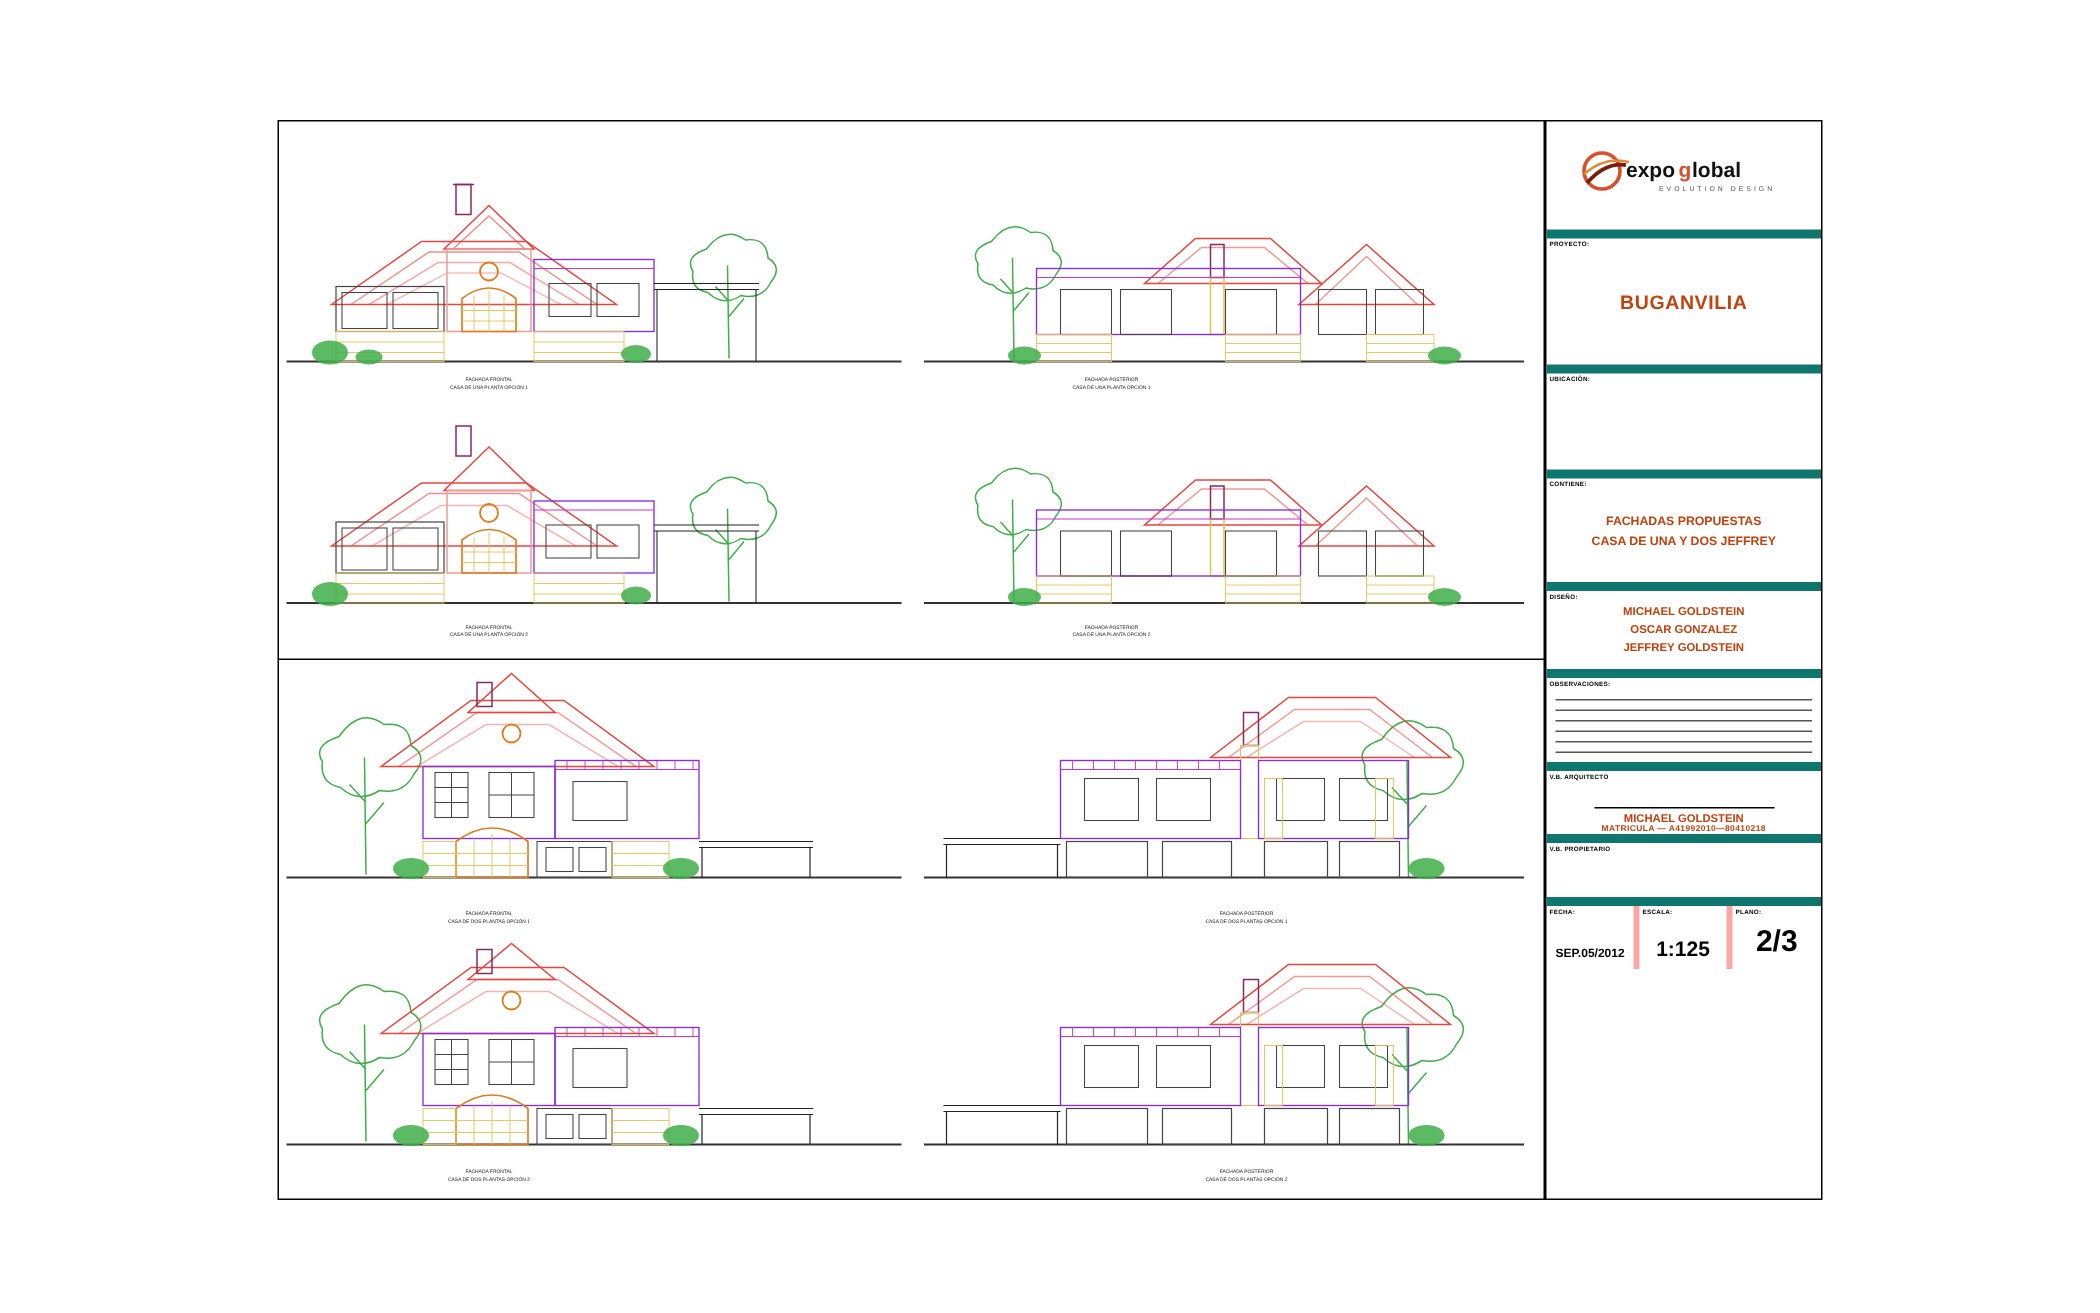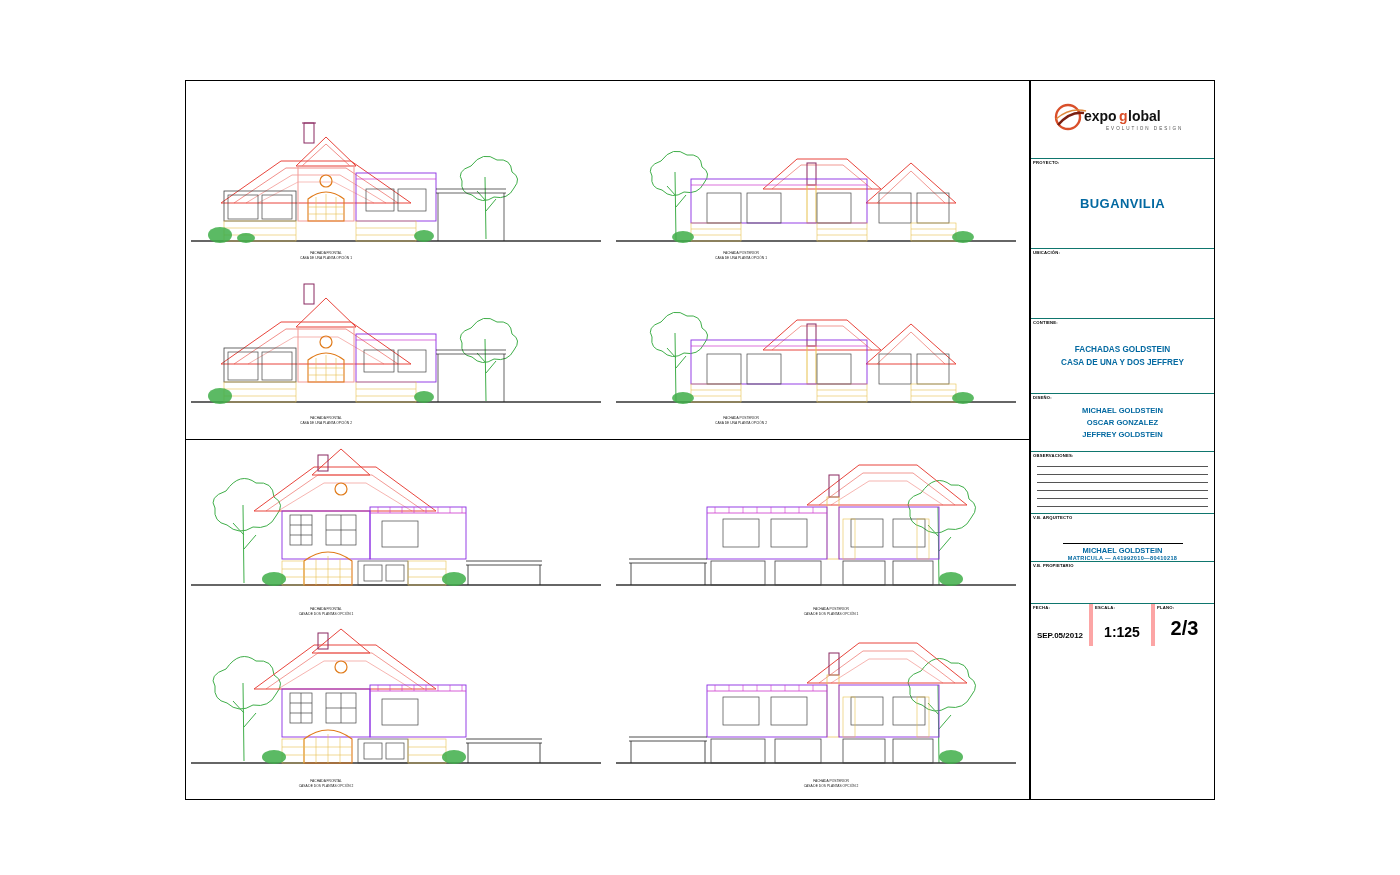--- a/index.html
+++ b/index.html
@@ -1,24 +1,24 @@
 <!DOCTYPE html>
 <html><head>
 <meta charset="utf-8">
 <style>
   html,body{margin:0;padding:0;background:#ffffff;}
   body{width:1400px;height:875px;font-family:"Liberation Sans",sans-serif;overflow:hidden;}
   .sheet{position:absolute;left:185px;top:80px;width:1030px;height:720px;}
   .drawing-area{position:absolute;left:0;top:0;width:845px;height:720px;border:1px solid #000;box-sizing:border-box;background:#fff;}
   .divider{position:absolute;left:0;width:845px;height:1px;background:#000;}
   .titleblock{position:absolute;left:845px;top:0;width:185px;height:720px;border:1px solid #000;box-sizing:border-box;background:#fff;}
-  .tb-box{position:relative;border-bottom:1px solid #0f766e;box-sizing:border-box;}
+  .tb-box{position:relative;border-bottom:6px solid #0f766e;box-sizing:border-box;}
   .tb-label{position:absolute;left:2px;top:1px;font-size:4.2px;letter-spacing:.2px;color:#000;font-weight:bold;}
   .tb-body{display:flex;flex-direction:column;align-items:center;justify-content:center;height:100%;text-align:center;}
-  .tb-body div{font-weight:bold;color:#0369a1;}
+  .tb-body div{font-weight:bold;color:#c2410c;}
   .logo-box{height:78px;display:flex;align-items:center;justify-content:center;}
   .t-proyecto{height:90px;}
   .t-ubicacion{height:70px;}
   .t-contiene{height:75px;}
   .t-diseno{height:58px;}
   .t-construccion{height:58px;}
   .t-observaciones{height:62px;}
   .t-vbarq{height:48px;}
   .t-vbprop{height:42px;}
   .t-footer{height:42px;display:flex;border-bottom:none;}
@@ -544,21 +544,21 @@
     <div class="tb-box t-ubicacion">
       <div class="tb-label">UBICACIÓN:</div>
       <div class="tb-body">
           <div style="font-size:8px;"></div>
         </div>
     </div>
 
     <div class="tb-box t-contiene">
       <div class="tb-label">CONTIENE:</div>
       <div class="tb-body">
-        <div class="contiene-l">FACHADAS GOLDSTEIN</div>
+        <div class="contiene-l">FACHADAS PROPUESTAS</div>
         <div class="contiene-l">CASA DE UNA Y DOS JEFFREY</div>
       </div>
     </div>
 
     <div class="tb-box t-diseno">
       <div class="tb-label">DISEÑO:</div>
       <div class="tb-body">
         <div class="dis-l">MICHAEL GOLDSTEIN</div>
         <div class="dis-l">OSCAR GONZALEZ</div>
         <div class="dis-l">JEFFREY GOLDSTEIN</div>

